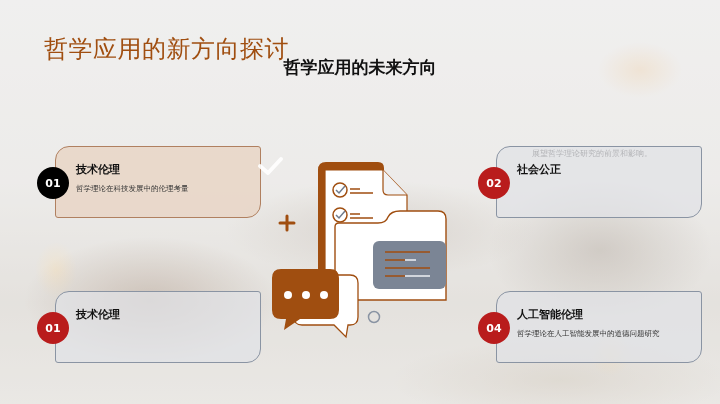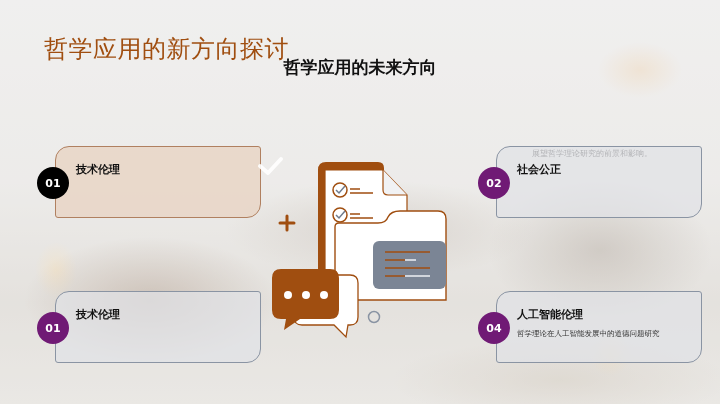--- a/index.html
+++ b/index.html
@@ -47,21 +47,21 @@
     border-radius: 14px 3px 14px 3px;
     background: rgba(225,226,230,0.72);
   }
   .card.accent {
     background: rgba(232,212,196,0.82);
     border-color: #b08060;
   }
   .card .num {
     position: absolute; left: -19px; top: 20px;
     width: 32px; height: 32px; border-radius: 50%;
-    background: #701a75; color: #fff;
+    background: #b91c1c; color: #fff;
     font-size: 11px; font-weight: bold;
     display: flex; align-items: center; justify-content: center;
   }
   .card.accent .num { background: #000000; }
   .card .c-title {
     position: absolute; left: 20px; top: 15px;
     font-size: 11px; font-weight: bold; color: #111;
   }
   .card .c-desc {
     position: absolute; left: 20px; top: 35px; right: 14px;
@@ -75,20 +75,21 @@
 
 <div class="bg"></div>
 
 <div class="main-title">哲学应用的新方向探讨</div>
 <div class="sub-title">哲学应用的未来方向</div>
 <div class="sub-desc">展望哲学理论研究的前景和影响。</div>
 
 <div class="card accent" style="left:55px; top:146px;">
   <div class="num">01</div>
   <div class="c-title">技术伦理</div>
+  <div class="c-desc">哲学理论在科技发展中的伦理考量</div>
 </div>
 
 <div class="card" style="left:496px; top:146px;">
   <div class="num">02</div>
   <div class="c-title">社会公正</div>
 </div>
 
 <div class="card" style="left:55px; top:291px;">
   <div class="num">01</div>
   <div class="c-title">技术伦理</div>

